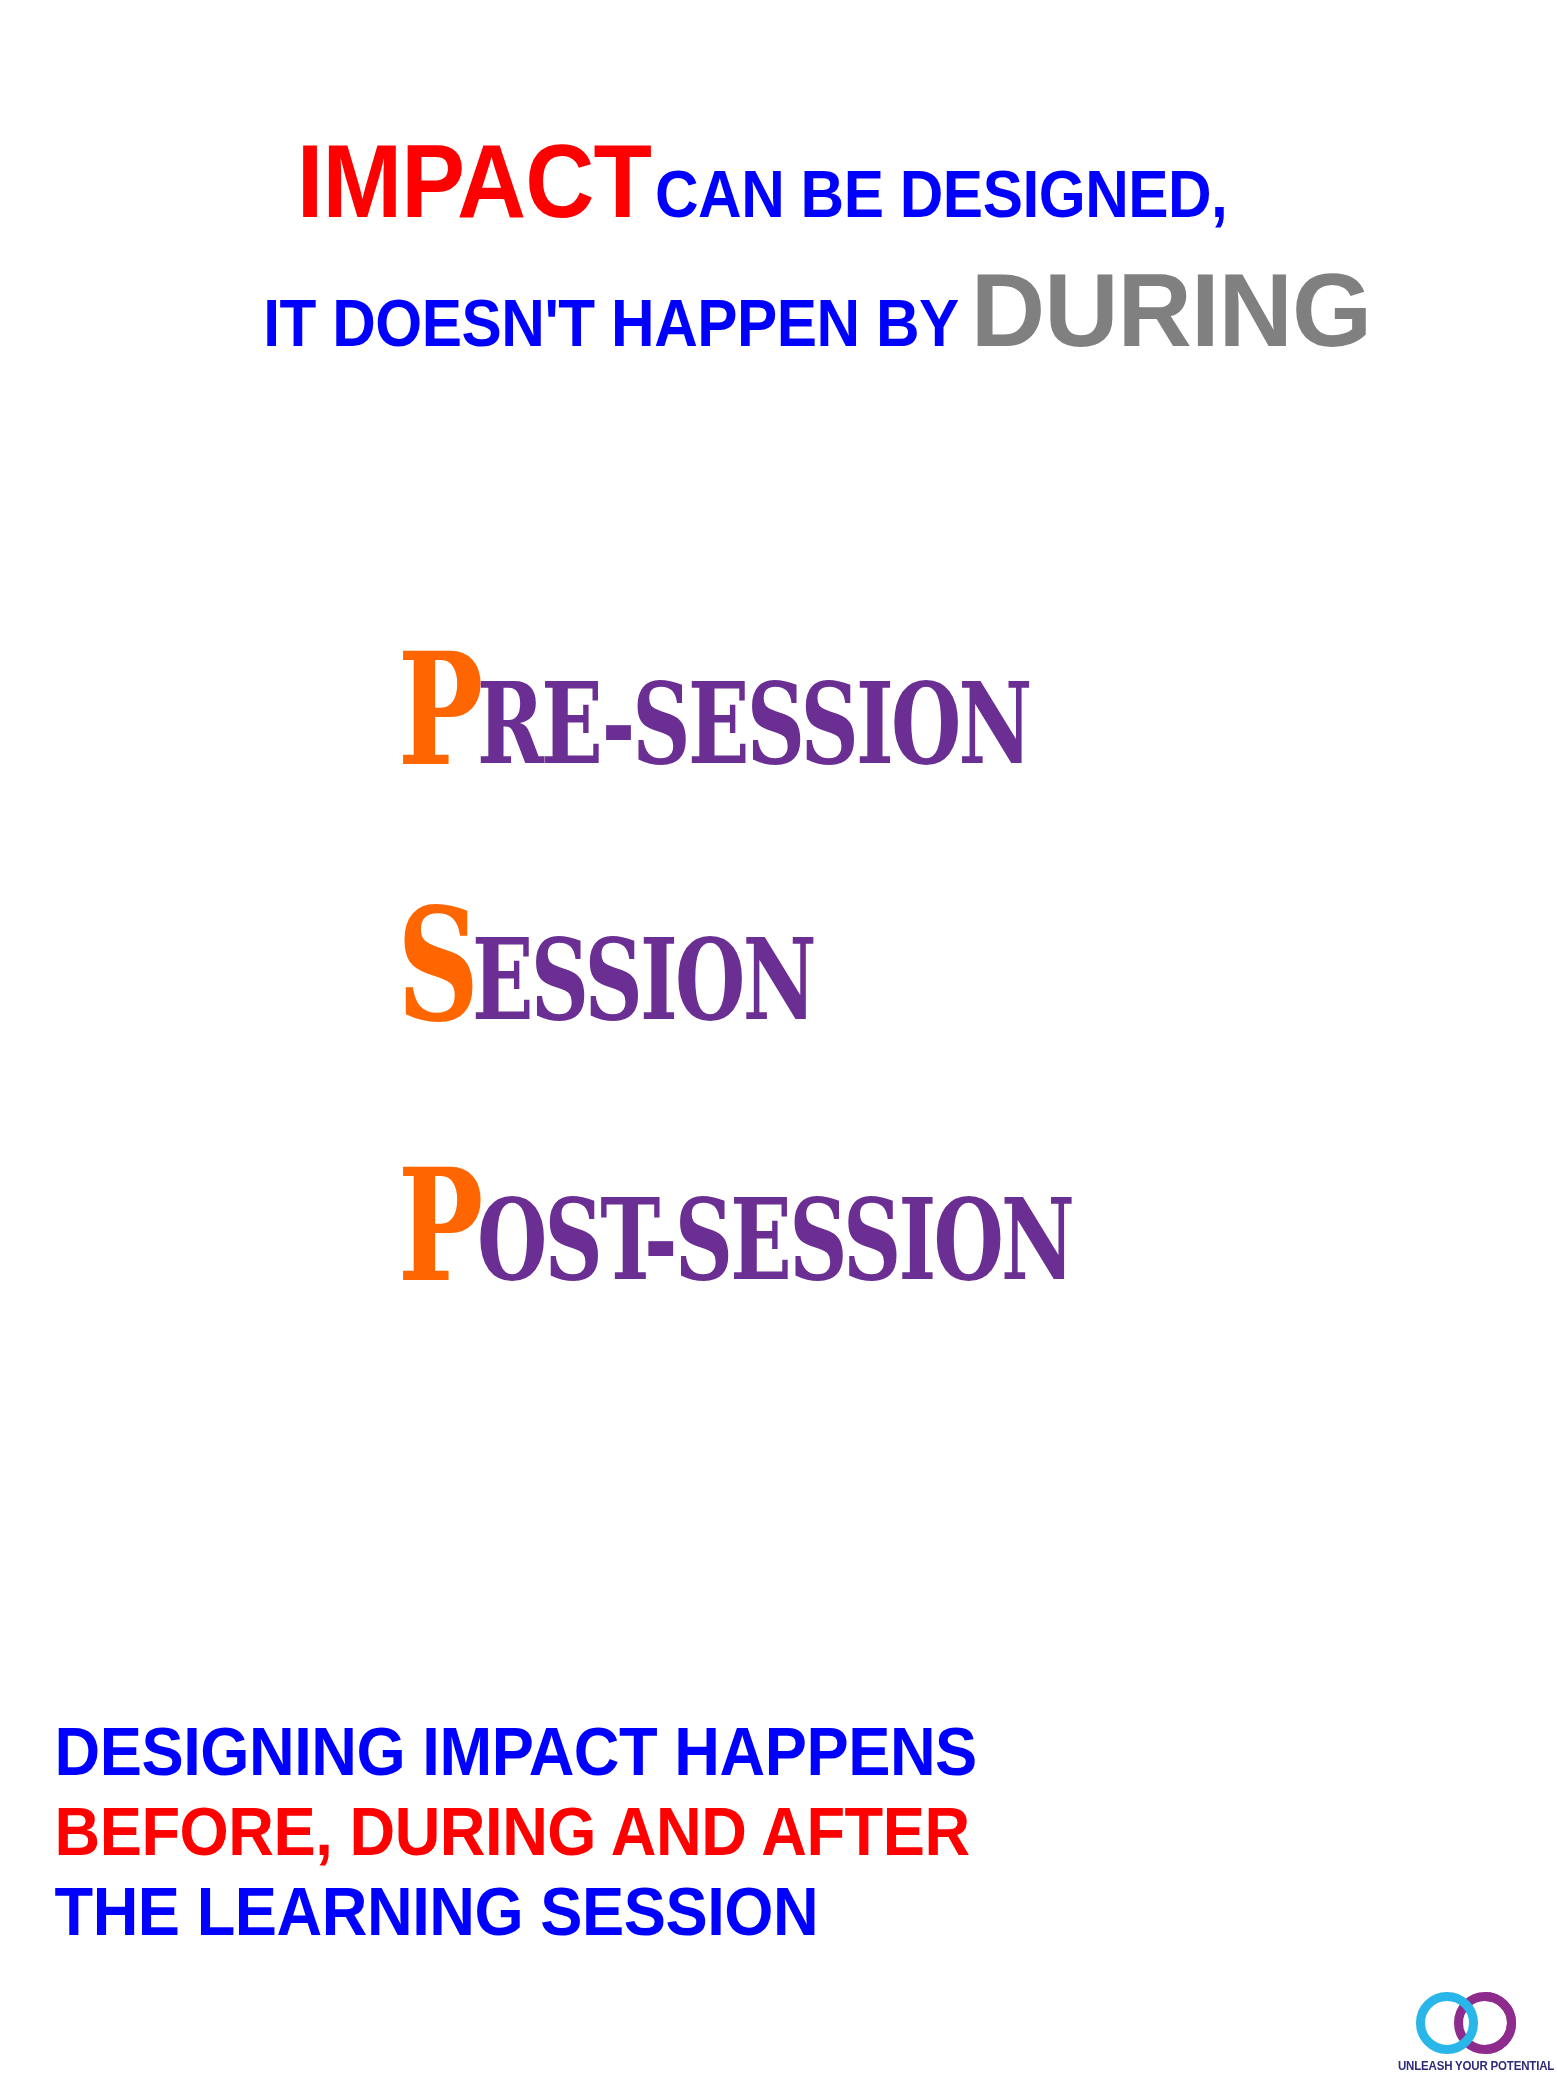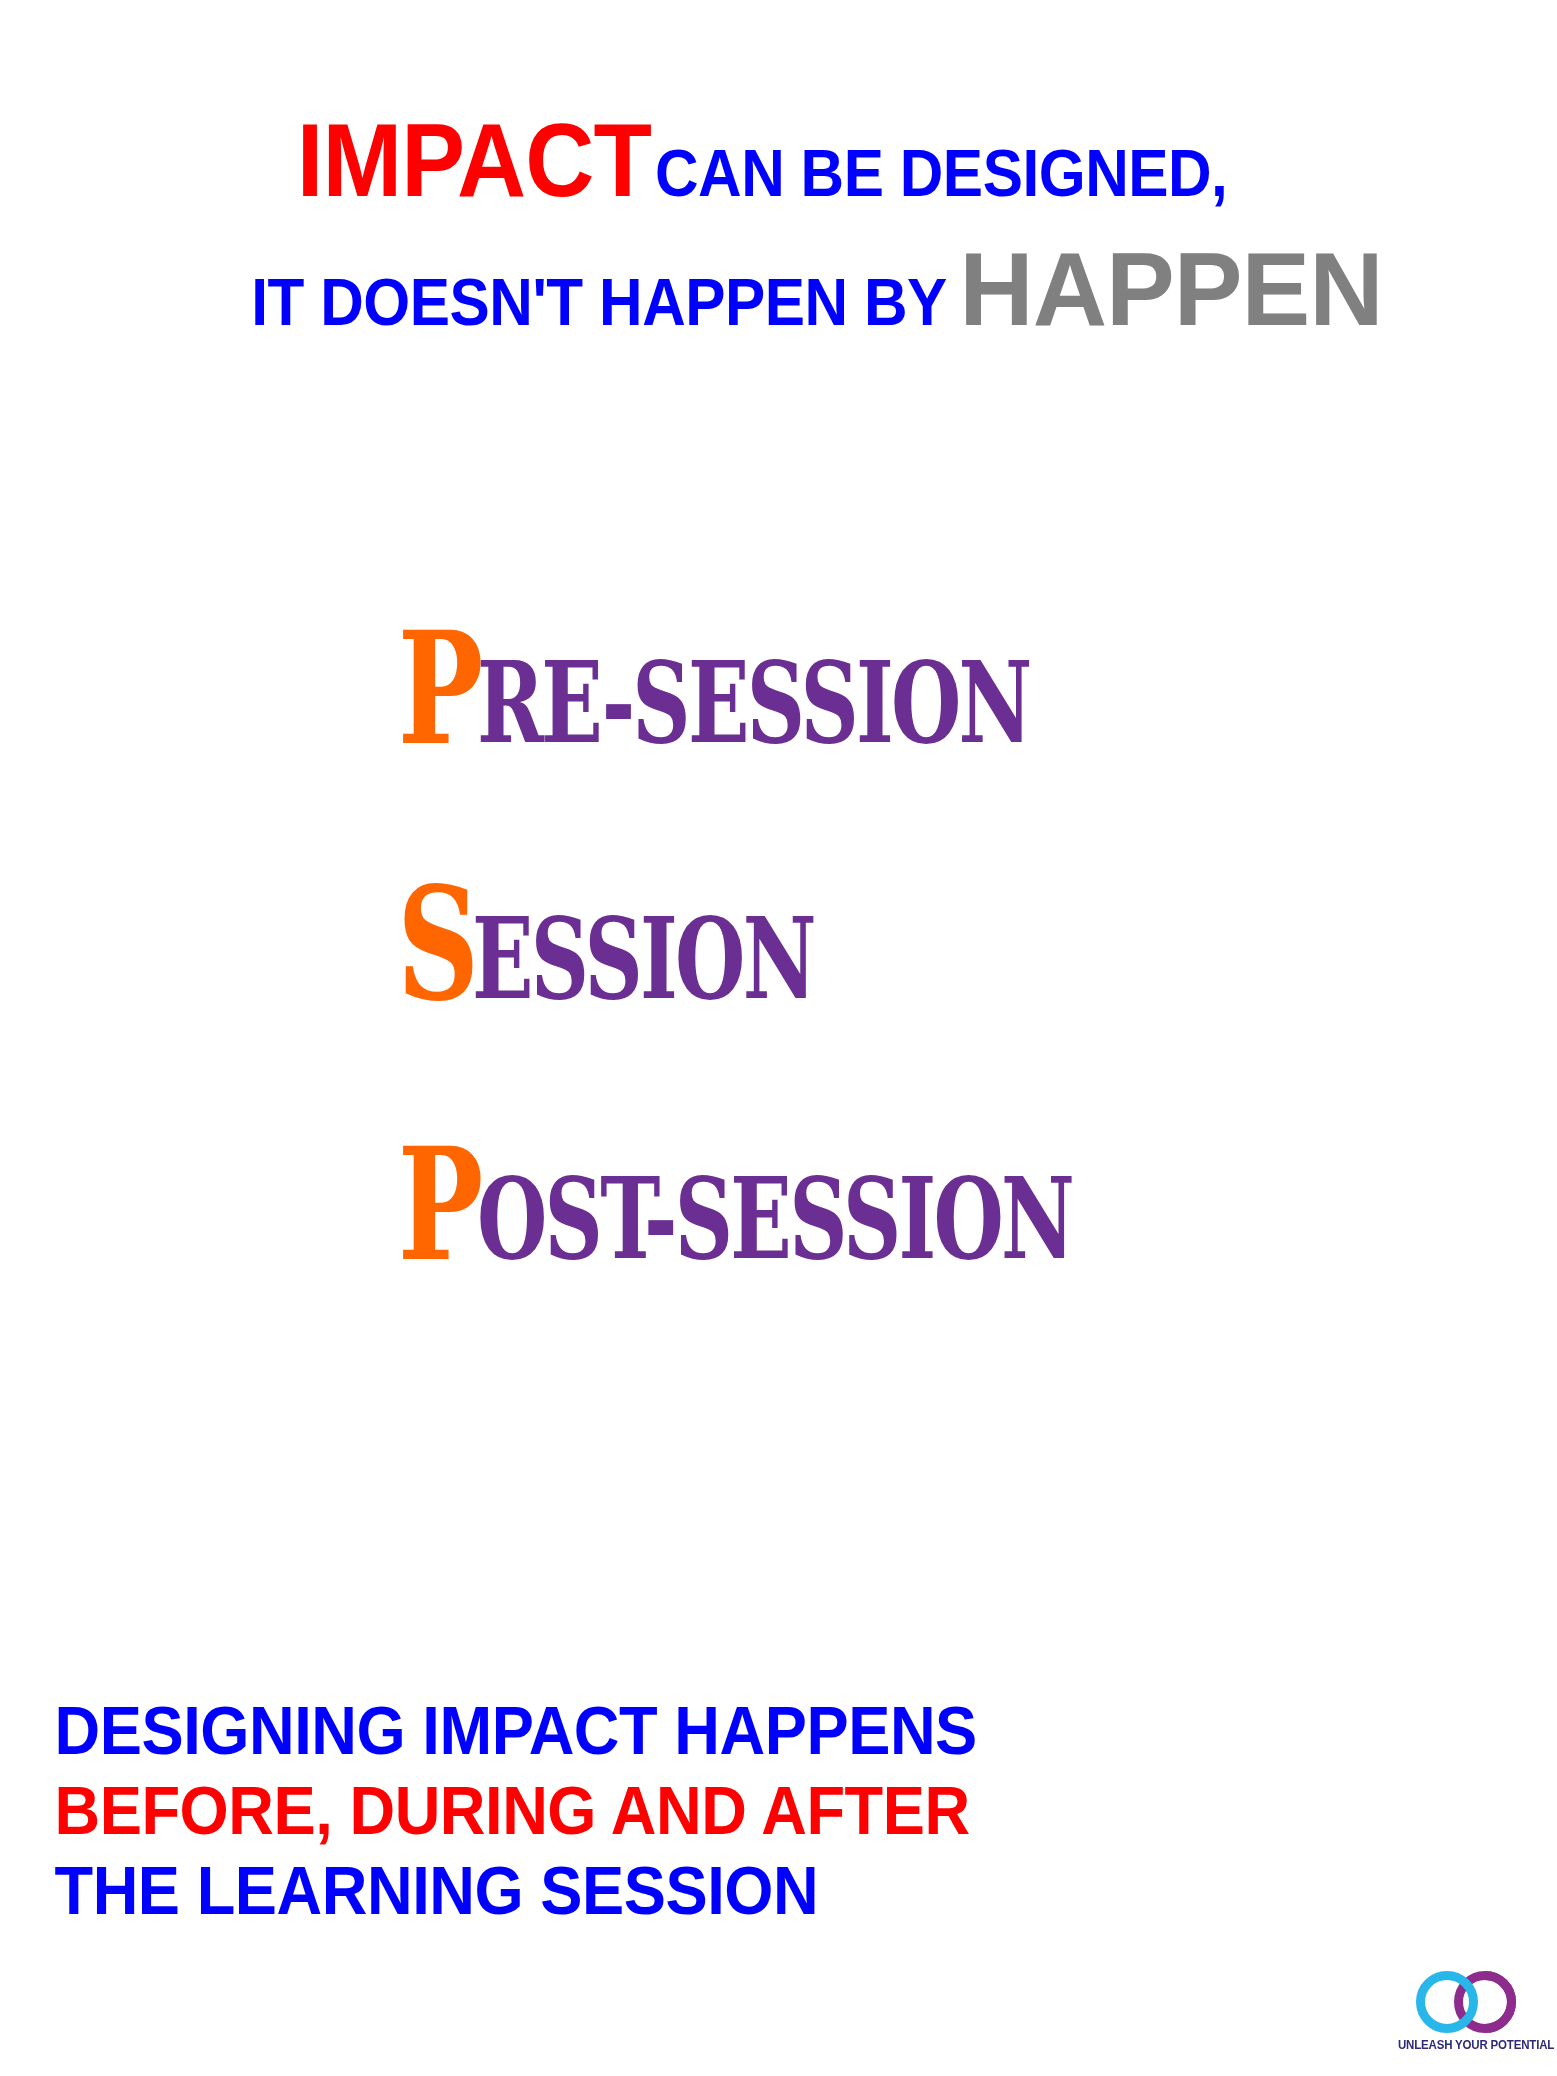--- a/index.html
+++ b/index.html
@@ -13,20 +13,21 @@
     position: relative;
     overflow: hidden;
     font-family: "Liberation Sans", sans-serif;
     -webkit-font-smoothing: antialiased;
   }
 
   .poster {
     position: absolute;
     inset: 0;
     background: #ffffff;
+    margin-top: 21px;
   }
 
   
   .headline {
     position: absolute;
     left: 0;
     right: 0;
     top: 108px;
     text-align: center;
   }
@@ -206,21 +207,21 @@
 
 <div class="poster">
 
   <div class="headline">
 
     <div class="headline-row row1">
       <span class="hl-impact">IMPACT</span><span class="hl-designed">CAN BE DESIGNED,</span>
     </div>
 
     <div class="headline-row row2">
-      <span class="hl-doesnt">IT DOESN'T HAPPEN BY</span><span class="hl-chance">HAPPEN</span>
+      <span class="hl-doesnt">IT DOESN'T HAPPEN BY</span><span class="hl-chance">DURING</span>
     </div>
 
   </div>
 
   <div class="stack">
 
     <div class="stack-line" id="line-pre">
       <span class="cap">P</span><span class="rest">RE-SESSION</span>
     </div>
 

